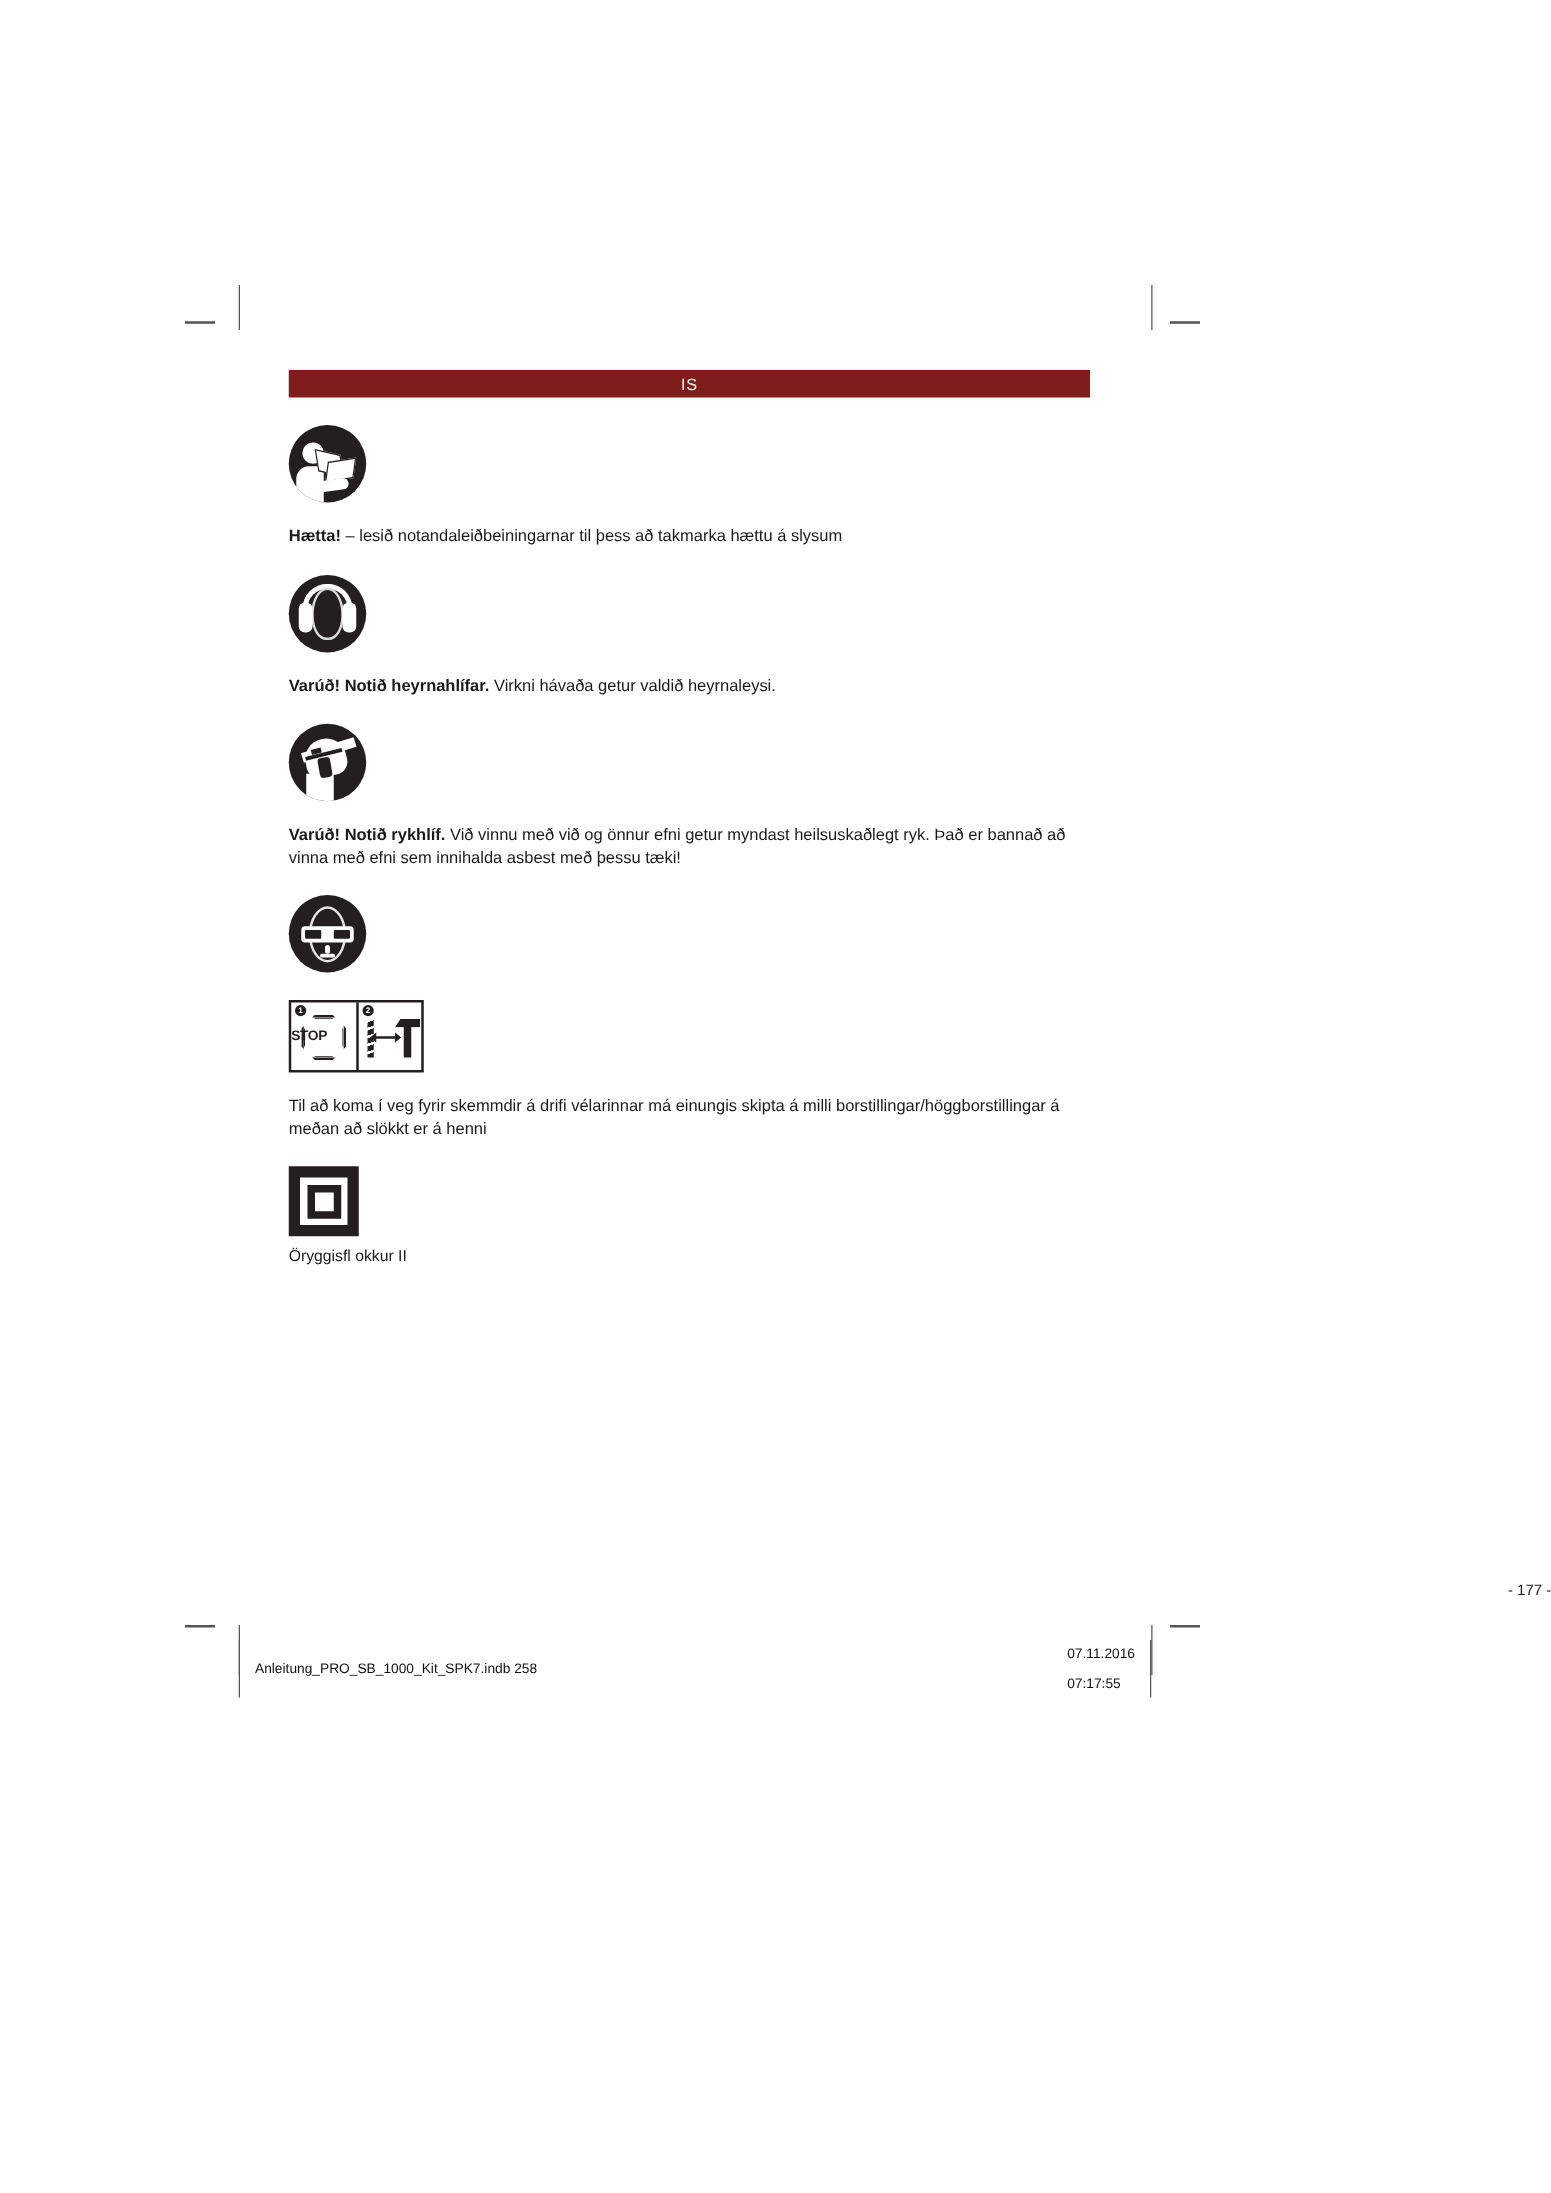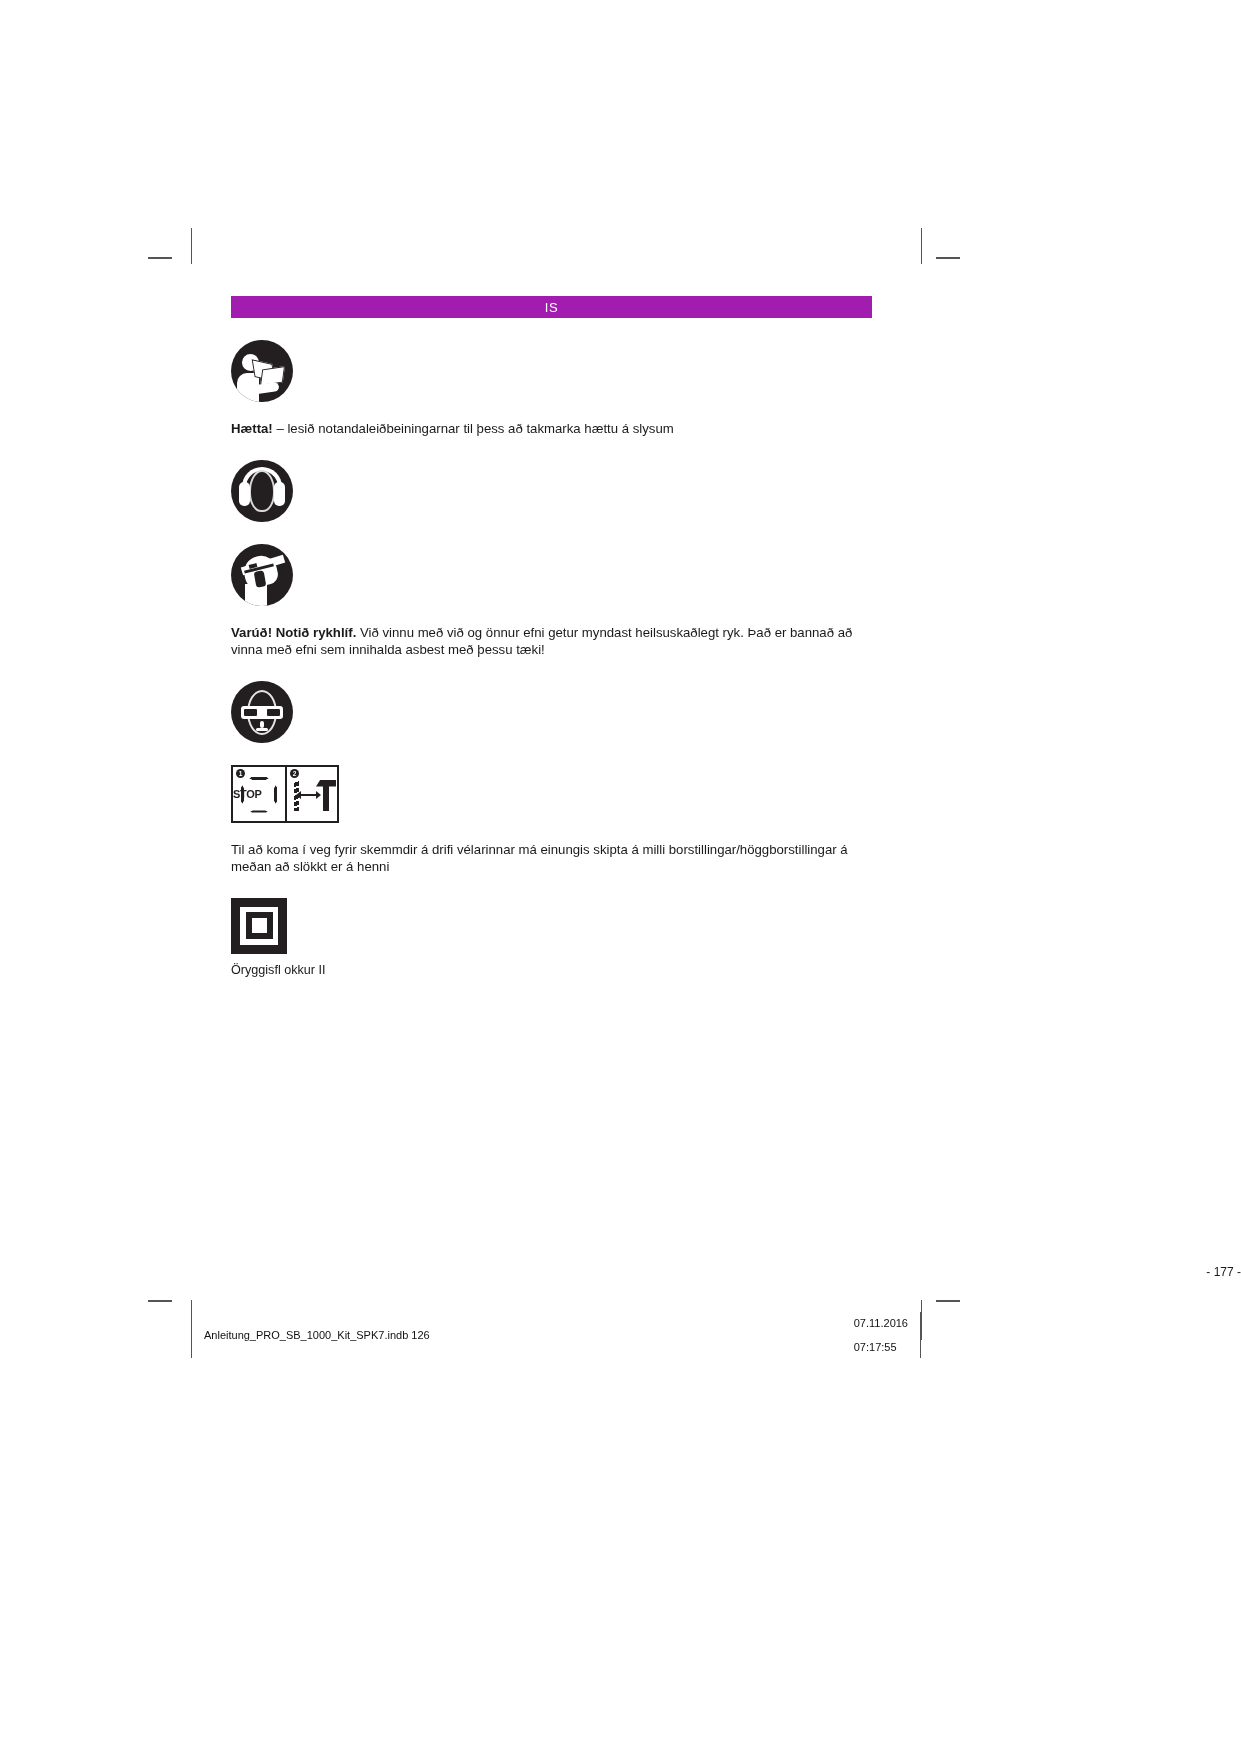--- a/index.html
+++ b/index.html
@@ -41,21 +41,21 @@
   .page {
     position: absolute;
     left: 231px;
     top: 296px;
     width: 641px;
   }
 
   
   .lang-bar {
     height: 22px;
-    background: #a21caf;
+    background: #7f1d1d;
     color: #ffffff;
     display: flex;
     align-items: center;
     justify-content: center;
     font-size: 13px;
     letter-spacing: 0.5px;
   }
 
   
   .block { margin-top: 22px; }
@@ -411,20 +411,23 @@
       <b>Hætta!</b><span> – lesið notandaleiðbeiningarnar til þess að takmarka hættu á slysum</span>
     </div>
   </div>
 
   <div class="block">
     <div class="pictogram">
       <span class="ic-ear-band"></span>
       <span class="ic-ear-head"></span>
       <span class="ic-ear-cup l"></span>
       <span class="ic-ear-cup r"></span>
+    </div>
+    <div class="block-text">
+      <b>Varúð! Notið heyrnahlífar.</b><span> Virkni hávaða getur valdið heyrnaleysi.</span>
     </div>
   </div>
 
   <div class="block">
     <div class="pictogram">
       <span class="ic-mask-head"></span>
       <span class="ic-mask-body"></span>
       <span class="ic-mask-band"></span>
       <span class="ic-mask-slashA"></span>
       <span class="ic-mask-eye"></span>
@@ -470,18 +473,18 @@
       <span class="class2-inner"></span>
     </div>
     <div class="class2-label">Öryggisfl okkur II</div>
   </div>
 
 </div>
 
 <div class="page-number">- 177 -</div>
 
 <div class="footer">
-  <span>Anleitung_PRO_SB_1000_Kit_SPK7.indb   126</span>
+  <span>Anleitung_PRO_SB_1000_Kit_SPK7.indb   258</span>
   <span class="footer-right">
     <span>07.11.2016</span>
     <span>07:17:55</span>
   </span>
 </div>
 
 </body></html>

